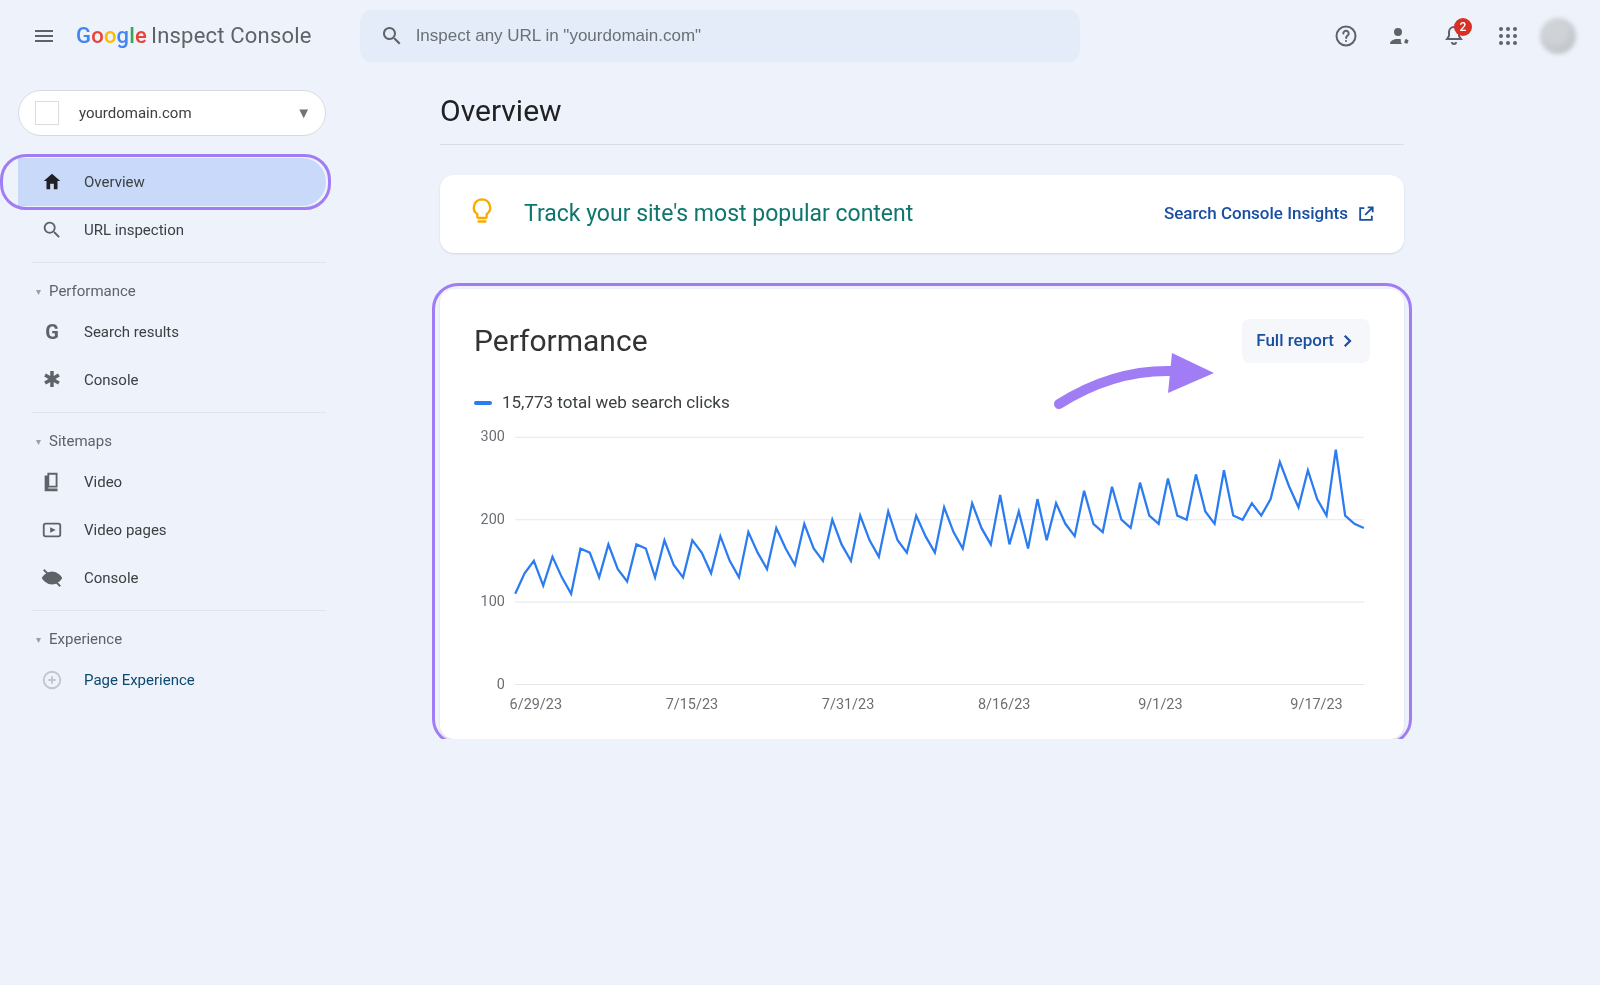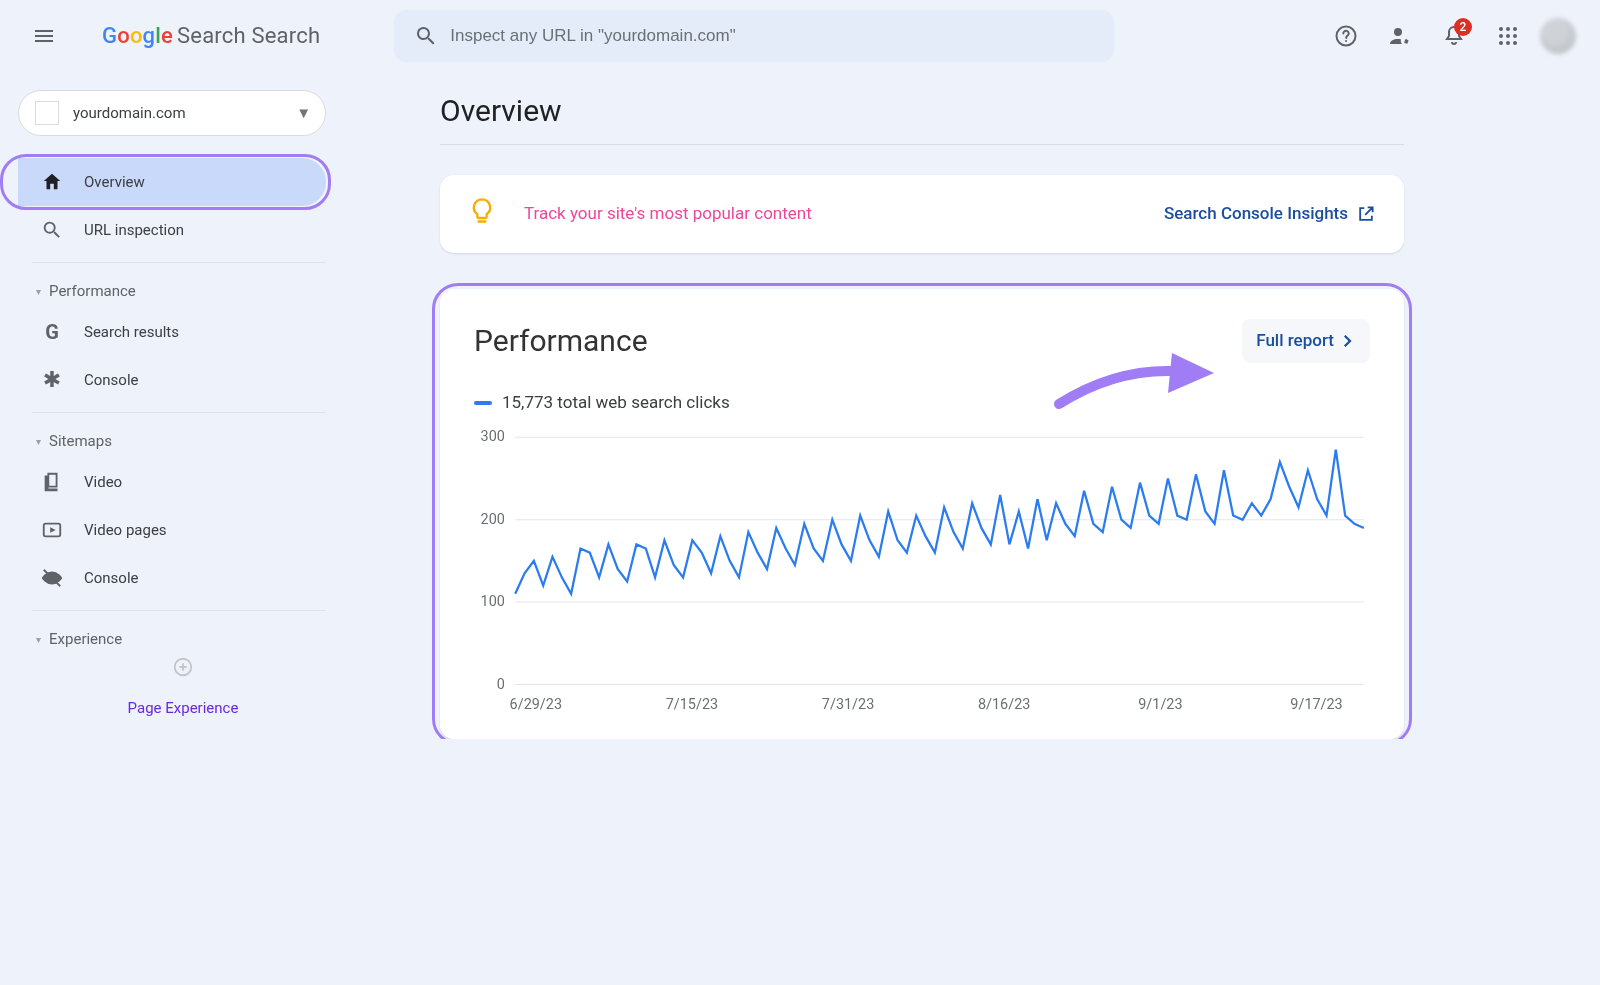--- a/index.html
+++ b/index.html
@@ -12,21 +12,21 @@
     --accent:#e8f0fe;
     --hl:#a17df5;          
     --badge:#d93025;
     --link:#1a4fa0;
     --shadow:0 1px 2px rgba(60,64,67,.15);
     --shadow2:0 4px 8px rgba(60,64,67,.10);
   }
   *{box-sizing:border-box;}
   body{margin:0;font:400 15px/1.4 Roboto,Arial,sans-serif;color:var(--txt);background:var(--bg);}
   
-  .topbar{display:flex;align-items:center;gap:34px;padding:10px 24px 10px 20px;}
+  .topbar{display:flex;align-items:center;gap:8px;padding:10px 24px 10px 20px;}
   .ham{width:48px;height:48px;display:flex;align-items:center;justify-content:center;border-radius:50%;cursor:pointer;}
   .ham svg{width:24px;height:24px;fill:#5f6368;}
   .logo{display:flex;align-items:center;gap:4px;font-size:22px;color:#5f6368;letter-spacing:.2px;}
   .logo .g{font-weight:500;}
   .logo .g span:nth-child(1){color:#4285F4;}
   .logo .g span:nth-child(2){color:#EA4335;}
   .logo .g span:nth-child(3){color:#FBBC05;}
   .logo .g span:nth-child(4){color:#4285F4;}
   .logo .g span:nth-child(5){color:#34A853;}
   .logo .g span:nth-child(6){color:#EA4335;}
@@ -37,42 +37,42 @@
   .top-icons{margin-left:auto;display:flex;align-items:center;gap:10px;}
   .ticon{width:44px;height:44px;border-radius:50%;display:flex;align-items:center;justify-content:center;cursor:pointer;position:relative;}
   .ticon svg{width:24px;height:24px;fill:none;stroke:#5f6368;stroke-width:2;}
   .ticon.fill svg{fill:#5f6368;stroke:none;}
   .badge{position:absolute;top:4px;right:4px;background:var(--badge);color:#fff;font-size:12px;line-height:18px;min-width:18px;text-align:center;border-radius:9px;font-weight:500;}
   .avatar{width:36px;height:36px;border-radius:50%;background:radial-gradient(circle at 40% 35%, #cfd2d6 0 35%, #b5b9be 100%);filter:blur(2px);}
   
   .wrap{display:flex;align-items:flex-start;}
   
   .side{width:330px;padding:18px 4px 0 18px;}
-  .prop{display:flex;align-items:center;gap:14px;border:1px solid #d7dbe0;border-radius:26px;padding:10px 14px 10px 16px;background:#fff;cursor:pointer;}
+  .prop{display:flex;align-items:center;gap:20px;border:1px solid #d7dbe0;border-radius:26px;padding:10px 14px 10px 16px;background:#fff;cursor:pointer;}
   .prop .sq{width:24px;height:24px;background:#fff;border:1px solid #dadce0;}
   .prop .name{flex:1;color:var(--txt);}
   .prop .cd{color:#6f7479;}
   .srow{display:flex;align-items:center;gap:20px;height:48px;padding-left:22px;border-radius:0 24px 24px 0;cursor:pointer;color:var(--txt);font-size:15px;}
   .srow.active{background:#c9d9fa;font-weight:400;position:relative;}
   .outline-hl{position:absolute;inset:-4px -5px -4px -18px;border:3px solid var(--hl);border-radius:26px;pointer-events:none;}
   .sicon{width:24px;height:24px;display:flex;align-items:center;justify-content:center;color:#5f6368;}
   .sicon svg{width:22px;height:22px;fill:currentColor;}
   .group-hdr{display:flex;align-items:center;gap:8px;color:var(--txt2);font-size:15px;padding:10px 0 6px 18px;cursor:pointer;}
   .group-hdr .tri{font-size:10px;color:#9aa0a6;}
   .sep{height:1px;background:#e1e3e6;margin:8px 0 8px 14px;}
   .srow .lbl{flex:1;}
-  .faded{color:#6d28d9;flex-direction:column;}
+  .faded{color:#0c4a6e;}
   
   .main{flex:1;padding:0 36px 0 110px;max-width:1110px;}
   h1.page-title{font:400 30px/1 Roboto,Arial,sans-serif;color:#202124;margin:24px 0 18px;}
   .rule{height:1px;background:#d9dde4;margin-bottom:30px;}
   .card{background:var(--card);border-radius:14px;box-shadow:var(--shadow);}
   .banner{display:flex;align-items:center;gap:28px;padding:22px 28px;}
   .banner .bulb svg{width:28px;height:28px;}
-  .banner .msg{font-size:17px;color:#ec4899;}
+  .banner .msg{font-size:23px;color:#0f766e;}
   .banner .link{margin-left:auto;display:flex;align-items:center;gap:8px;color:var(--link);font-size:17px;font-weight:500;cursor:pointer;}
   .banner .link svg{width:20px;height:20px;fill:none;stroke:var(--link);stroke-width:2.2;}
   
   .perf-wrap{margin-top:36px;position:relative;}
   .perf-outline{position:absolute;inset:-6px -8px -6px -8px;border:3px solid var(--hl);border-radius:26px;pointer-events:none;}
   .perf{padding:30px 34px 24px 34px;}
   .perf-head{display:flex;align-items:center;}
   .perf-head .title{font-size:30px;color:#333;}
   .perf-head .full{margin-left:auto;display:flex;align-items:center;gap:4px;background:#f5f7fb;border-radius:8px;padding:10px 14px;color:var(--link);font-size:17px;font-weight:500;cursor:pointer;}
   .perf-head .full svg{width:18px;height:18px;fill:none;stroke:var(--link);stroke-width:3;}
@@ -91,21 +91,21 @@
 <body>
 
 <div class="topbar">
   <div class="ham">
     <svg viewBox="0 0 24 24">
         <path d="M3 6h18v2H3zM3 11h18v2H3zM3 16h18v2H3z"></path>
       </svg>
   </div>
   <div class="logo">
     <span class="g"><span>G</span><span>o</span><span>o</span><span>g</span><span>l</span><span>e</span></span>
-    <span>Search Search</span>
+    <span>Inspect Console</span>
   </div>
   <div class="search">
     <svg viewBox="0 0 24 24">
         <path d="M15.5 14h-.8l-.3-.3a6.5 6.5 0 10-.7.7l.3.3v.8l5 5 1.5-1.5-5-5zM9.5 14A4.5 4.5 0 1114 9.5 4.5 4.5 0 019.5 14z"></path>
       </svg>
     <input type="text" placeholder="Inspect any URL in &quot;yourdomain.com&quot;" style="">
   </div>
   <div class="top-icons">
     <div class="ticon">
       <svg viewBox="0 0 24 24">

